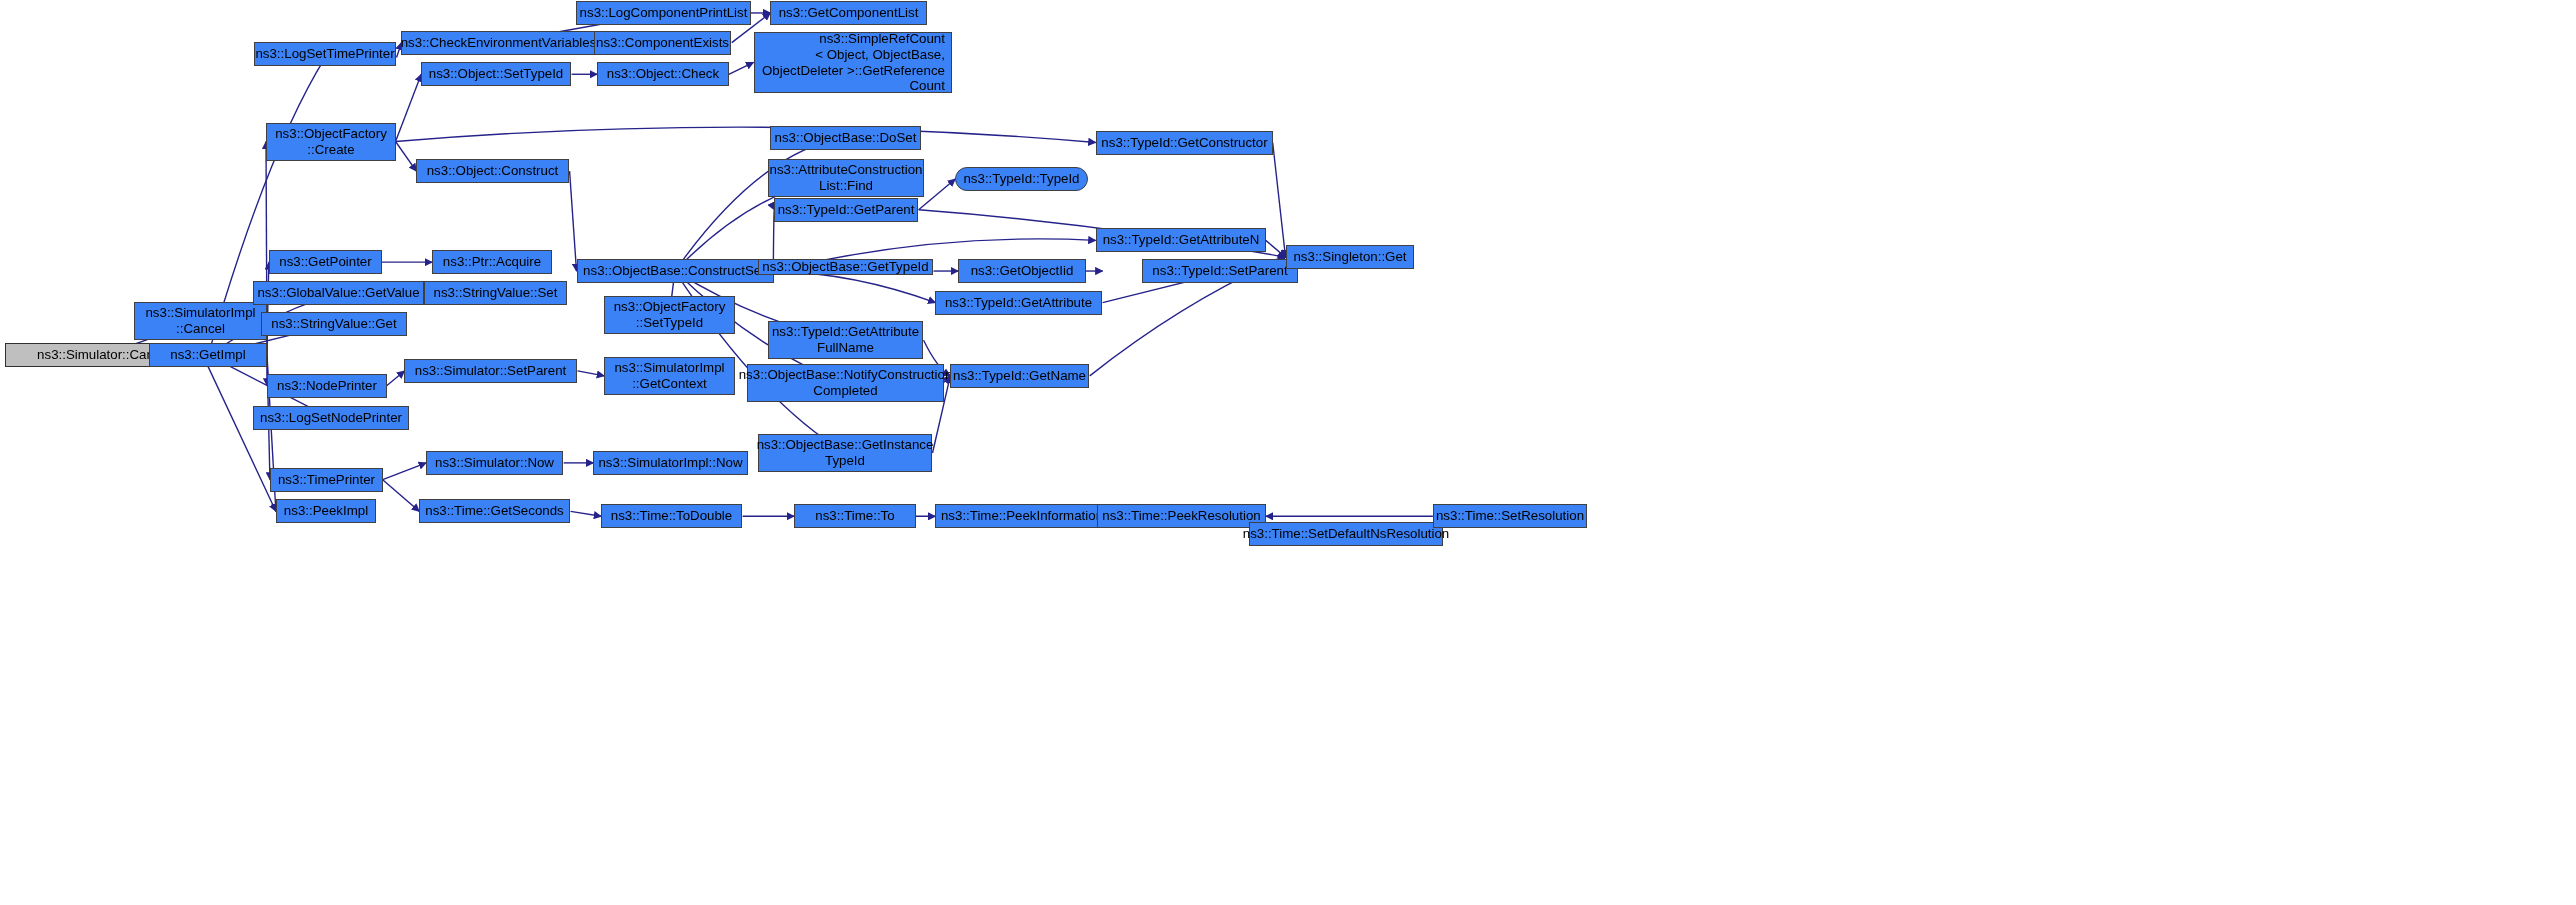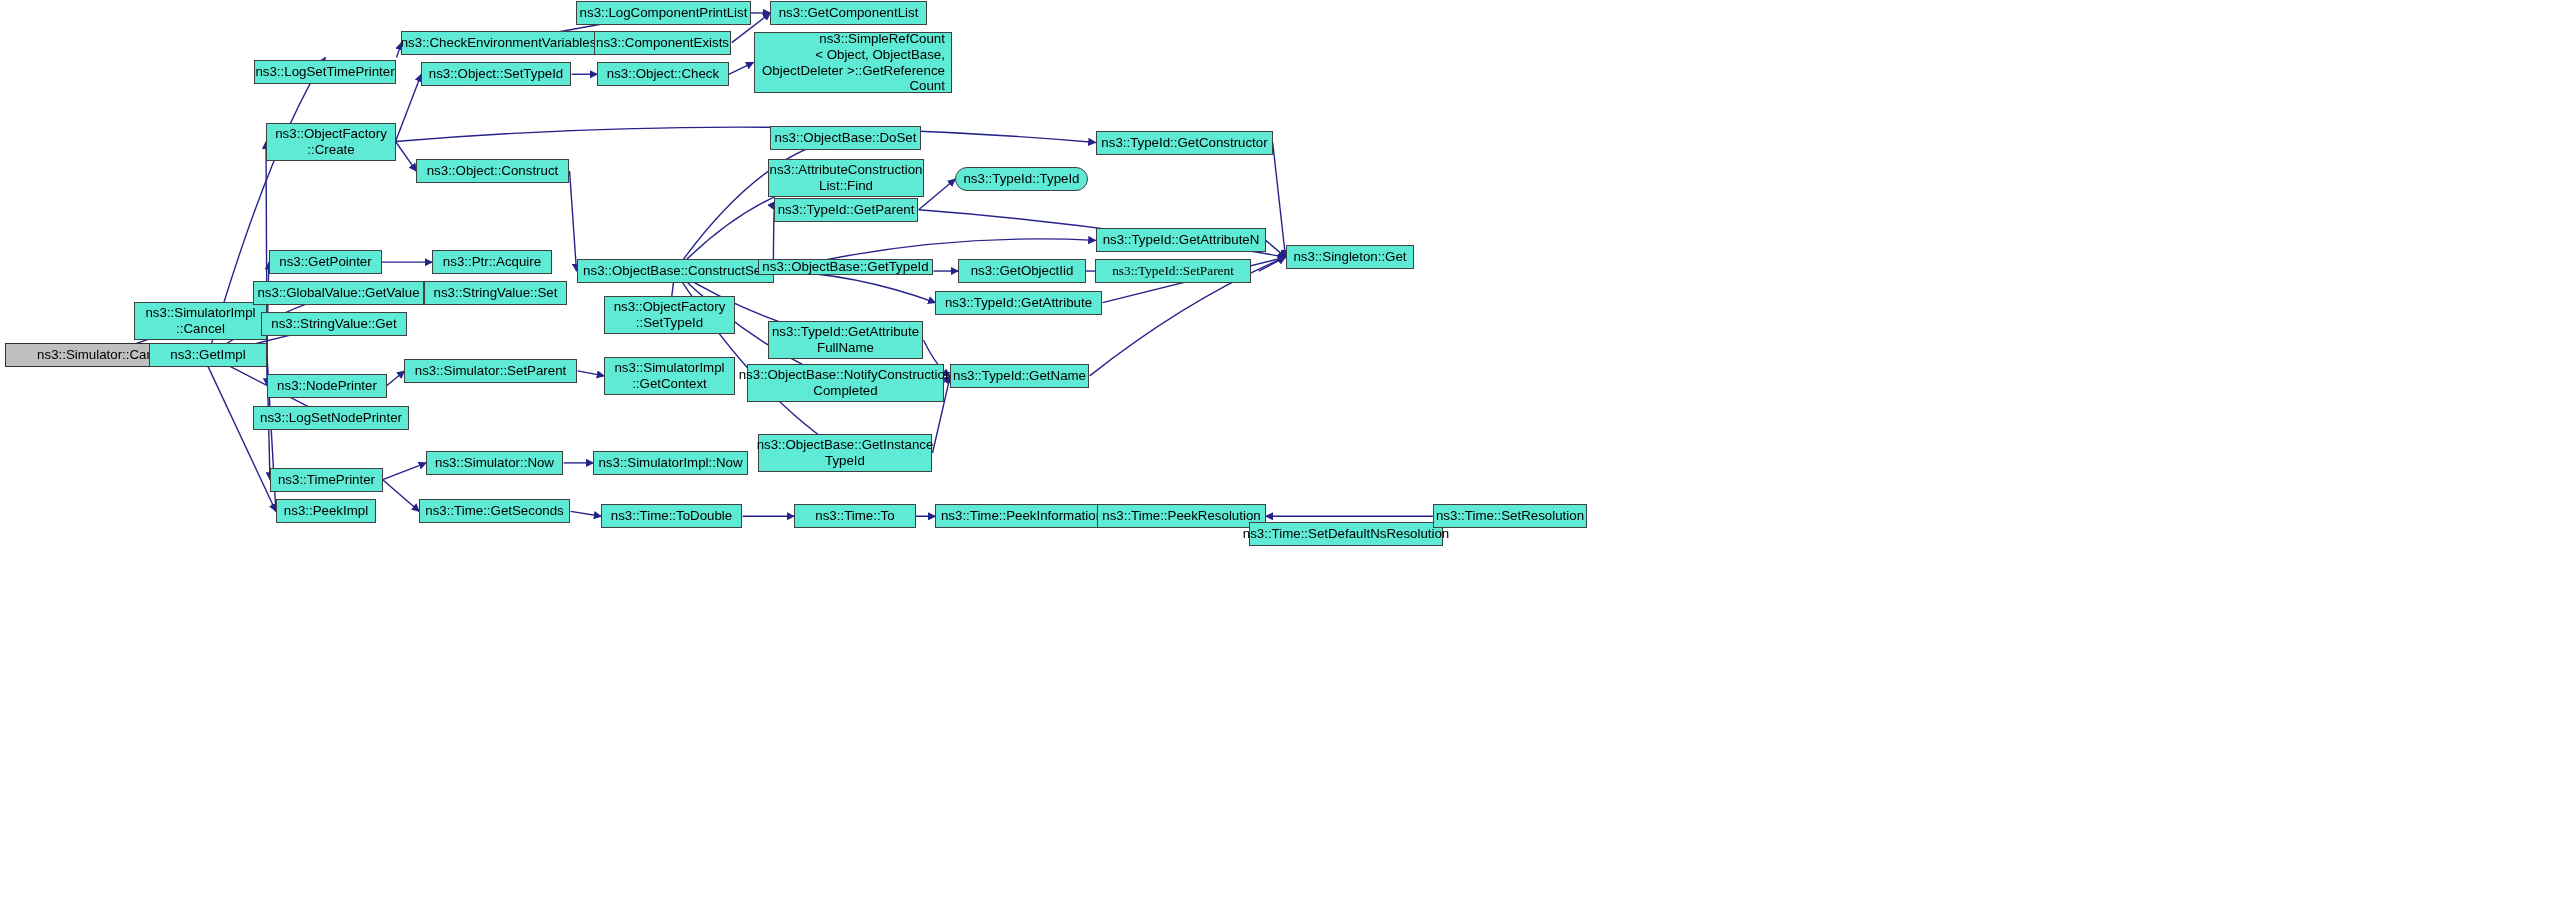--- a/index.html
+++ b/index.html
@@ -20,21 +20,21 @@
     left: 0;
     top: 0;
     width: 2576px;
     height: 906px;
     pointer-events: none;
   }
   .node {
     position: absolute;
     box-sizing: border-box;
     border: 1px solid #404040;
-    background: #5eead4;
+    background: #3b82f6;
     color: #000000;
     display: flex;
     align-items: center;
     justify-content: center;
     text-align: center;
     line-height: 1.18;
     font-size: 13.3px;
     white-space: pre-line;
     padding: 0 4px;
     z-index: 2;
@@ -119,21 +119,21 @@
         <path d="M 1194.5 522 Q 1277.75 531 1361 540" marker-end="url(#arrow)"></path>
         <path d="M 1361 540 Q 1444 531 1527 522" marker-end="url(#arrow)"></path>
         <path d="M 1449 522 Q 1364.5 522 1280 522" marker-end="url(#arrow)"></path>
       </g>
   </svg>
   <div id="node-layer">
       <div class="node root" style="left: 5px; top: 343px; width: 198px; height: 24px;">ns3::Simulator::Cancel</div>
       <div class="node" style="left: 134px; top: 302px; width: 133px; height: 38px;">ns3::SimulatorImpl
 ::Cancel</div>
       <div class="node" style="left: 149px; top: 343px; width: 118px; height: 24px;">ns3::GetImpl</div>
-      <div class="node" style="left: 254px; top: 60px; width: 142px; height: 24px;">ns3::LogSetTimePrinter</div>
+      <div class="node" style="left: 254px; top: 42px; width: 142px; height: 24px;">ns3::LogSetTimePrinter</div>
       <div class="node" style="left: 266px; top: 123px; width: 130px; height: 38px;">ns3::ObjectFactory
 ::Create</div>
       <div class="node" style="left: 269px; top: 250px; width: 113px; height: 24px;">ns3::GetPointer</div>
       <div class="node" style="left: 253px; top: 281px; width: 171px; height: 24px;">ns3::GlobalValue::GetValue</div>
       <div class="node" style="left: 261px; top: 312px; width: 146px; height: 24px;">ns3::StringValue::Get</div>
       <div class="node" style="left: 267px; top: 374px; width: 120px; height: 24px;">ns3::NodePrinter</div>
       <div class="node" style="left: 253px; top: 406px; width: 156px; height: 24px;">ns3::LogSetNodePrinter</div>
       <div class="node" style="left: 270px; top: 468px; width: 113px; height: 24px;">ns3::TimePrinter</div>
       <div class="node" style="left: 276px; top: 499px; width: 100px; height: 24px;">ns3::PeekImpl</div>
       <div class="node" style="left: 401px; top: 31px; width: 195px; height: 24px;">ns3::CheckEnvironmentVariables</div>
@@ -170,21 +170,21 @@
 Completed</div>
       <div class="node" style="left: 758px; top: 434px; width: 174px; height: 38px;">ns3::ObjectBase::GetInstance
 TypeId</div>
       <div class="node" style="left: 794px; top: 504px; width: 122px; height: 24px;">ns3::Time::To</div>
       <div class="node" style="left: 955px; top: 167px; width: 133px; height: 24px; border-radius: 12px;">ns3::TypeId::TypeId</div>
       <div class="node" style="left: 958px; top: 259px; width: 128px; height: 24px;">ns3::GetObjectIid</div>
       <div class="node" style="left: 935px; top: 291px; width: 167px; height: 24px;">ns3::TypeId::GetAttribute</div>
       <div class="node" style="left: 950px; top: 364px; width: 139px; height: 24px;">ns3::TypeId::GetName</div>
       <div class="node" style="left: 935px; top: 504px; width: 174px; height: 24px;">ns3::Time::PeekInformation</div>
       <div class="node" style="left: 1096px; top: 228px; width: 170px; height: 24px;">ns3::TypeId::GetAttributeN</div>
-      <div class="node" style="left: 1095px; top: 259px; width: 156px; height: 24px; font-family: Liberation Serif, serif;">ns3::TypeId::SetParent</div>
+      <div class="node" style="left: 1142px; top: 259px; width: 156px; height: 24px;">ns3::TypeId::SetParent</div>
       <div class="node" style="left: 1096px; top: 131px; width: 177px; height: 24px;">ns3::TypeId::GetConstructor</div>
       <div class="node" style="left: 1097px; top: 504px; width: 169px; height: 24px;">ns3::Time::PeekResolution</div>
       <div class="node" style="left: 1286px; top: 245px; width: 128px; height: 24px;">ns3::Singleton::Get</div>
       <div class="node" style="left: 1249px; top: 522px; width: 194px; height: 24px;">ns3::Time::SetDefaultNsResolution</div>
       <div class="node" style="left: 1433px; top: 504px; width: 154px; height: 24px;">ns3::Time::SetResolution</div>
     </div>
 </div>
 
 
 </body></html>

